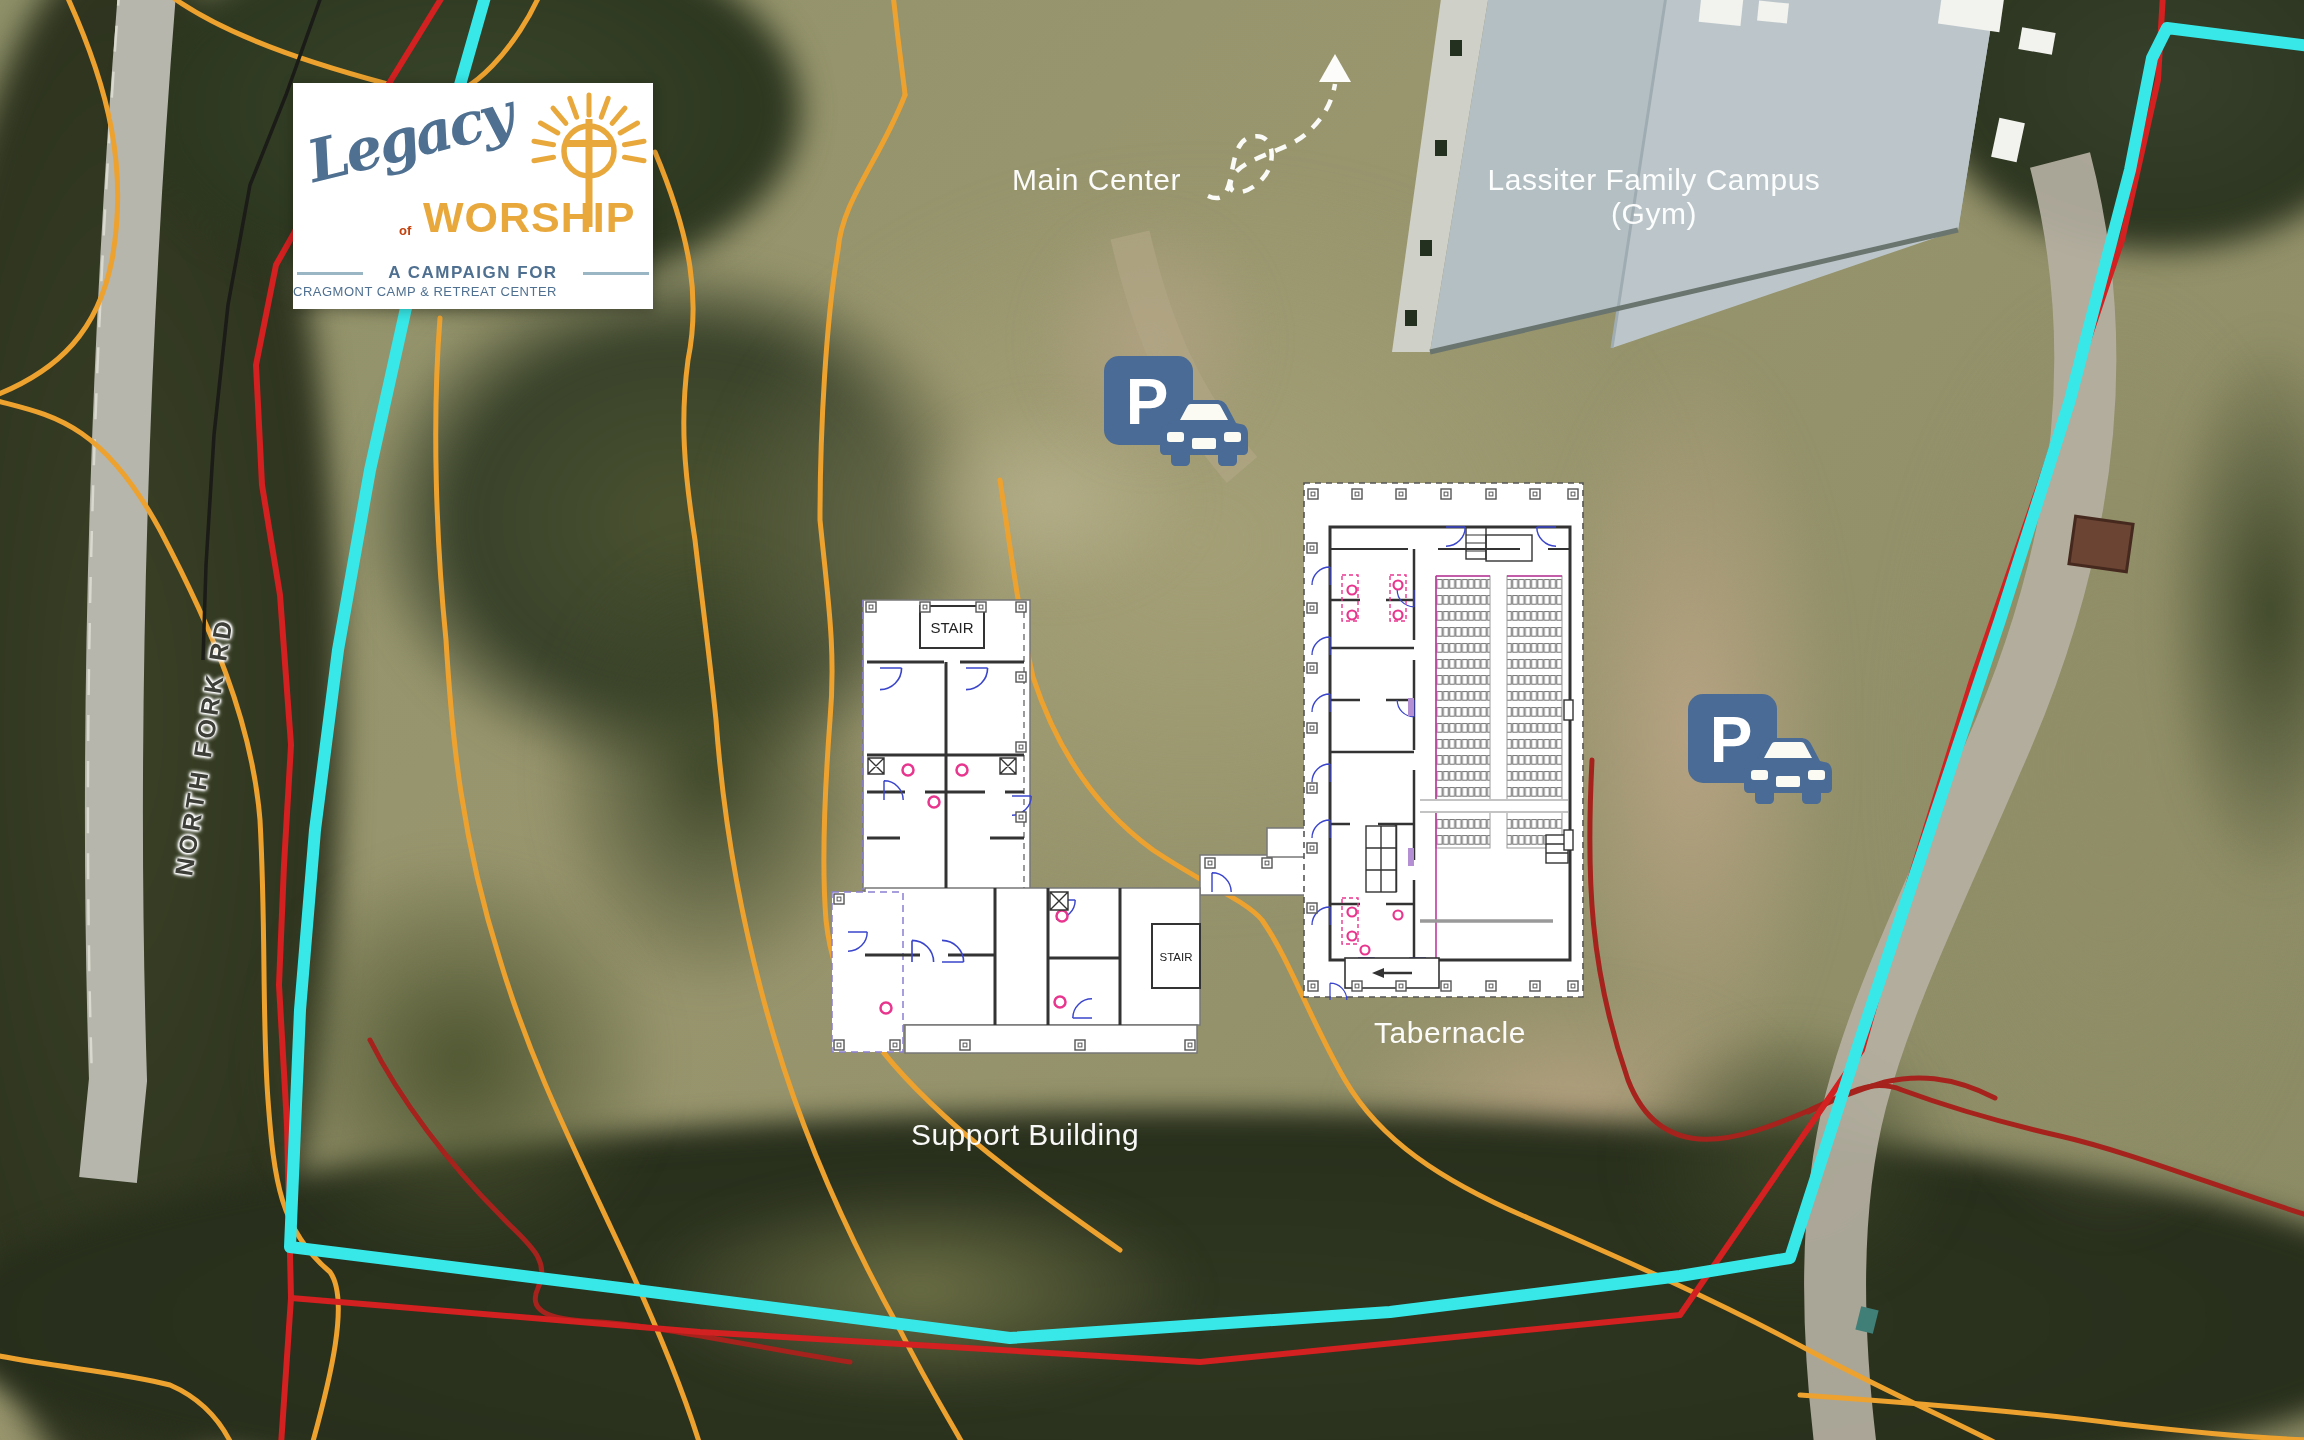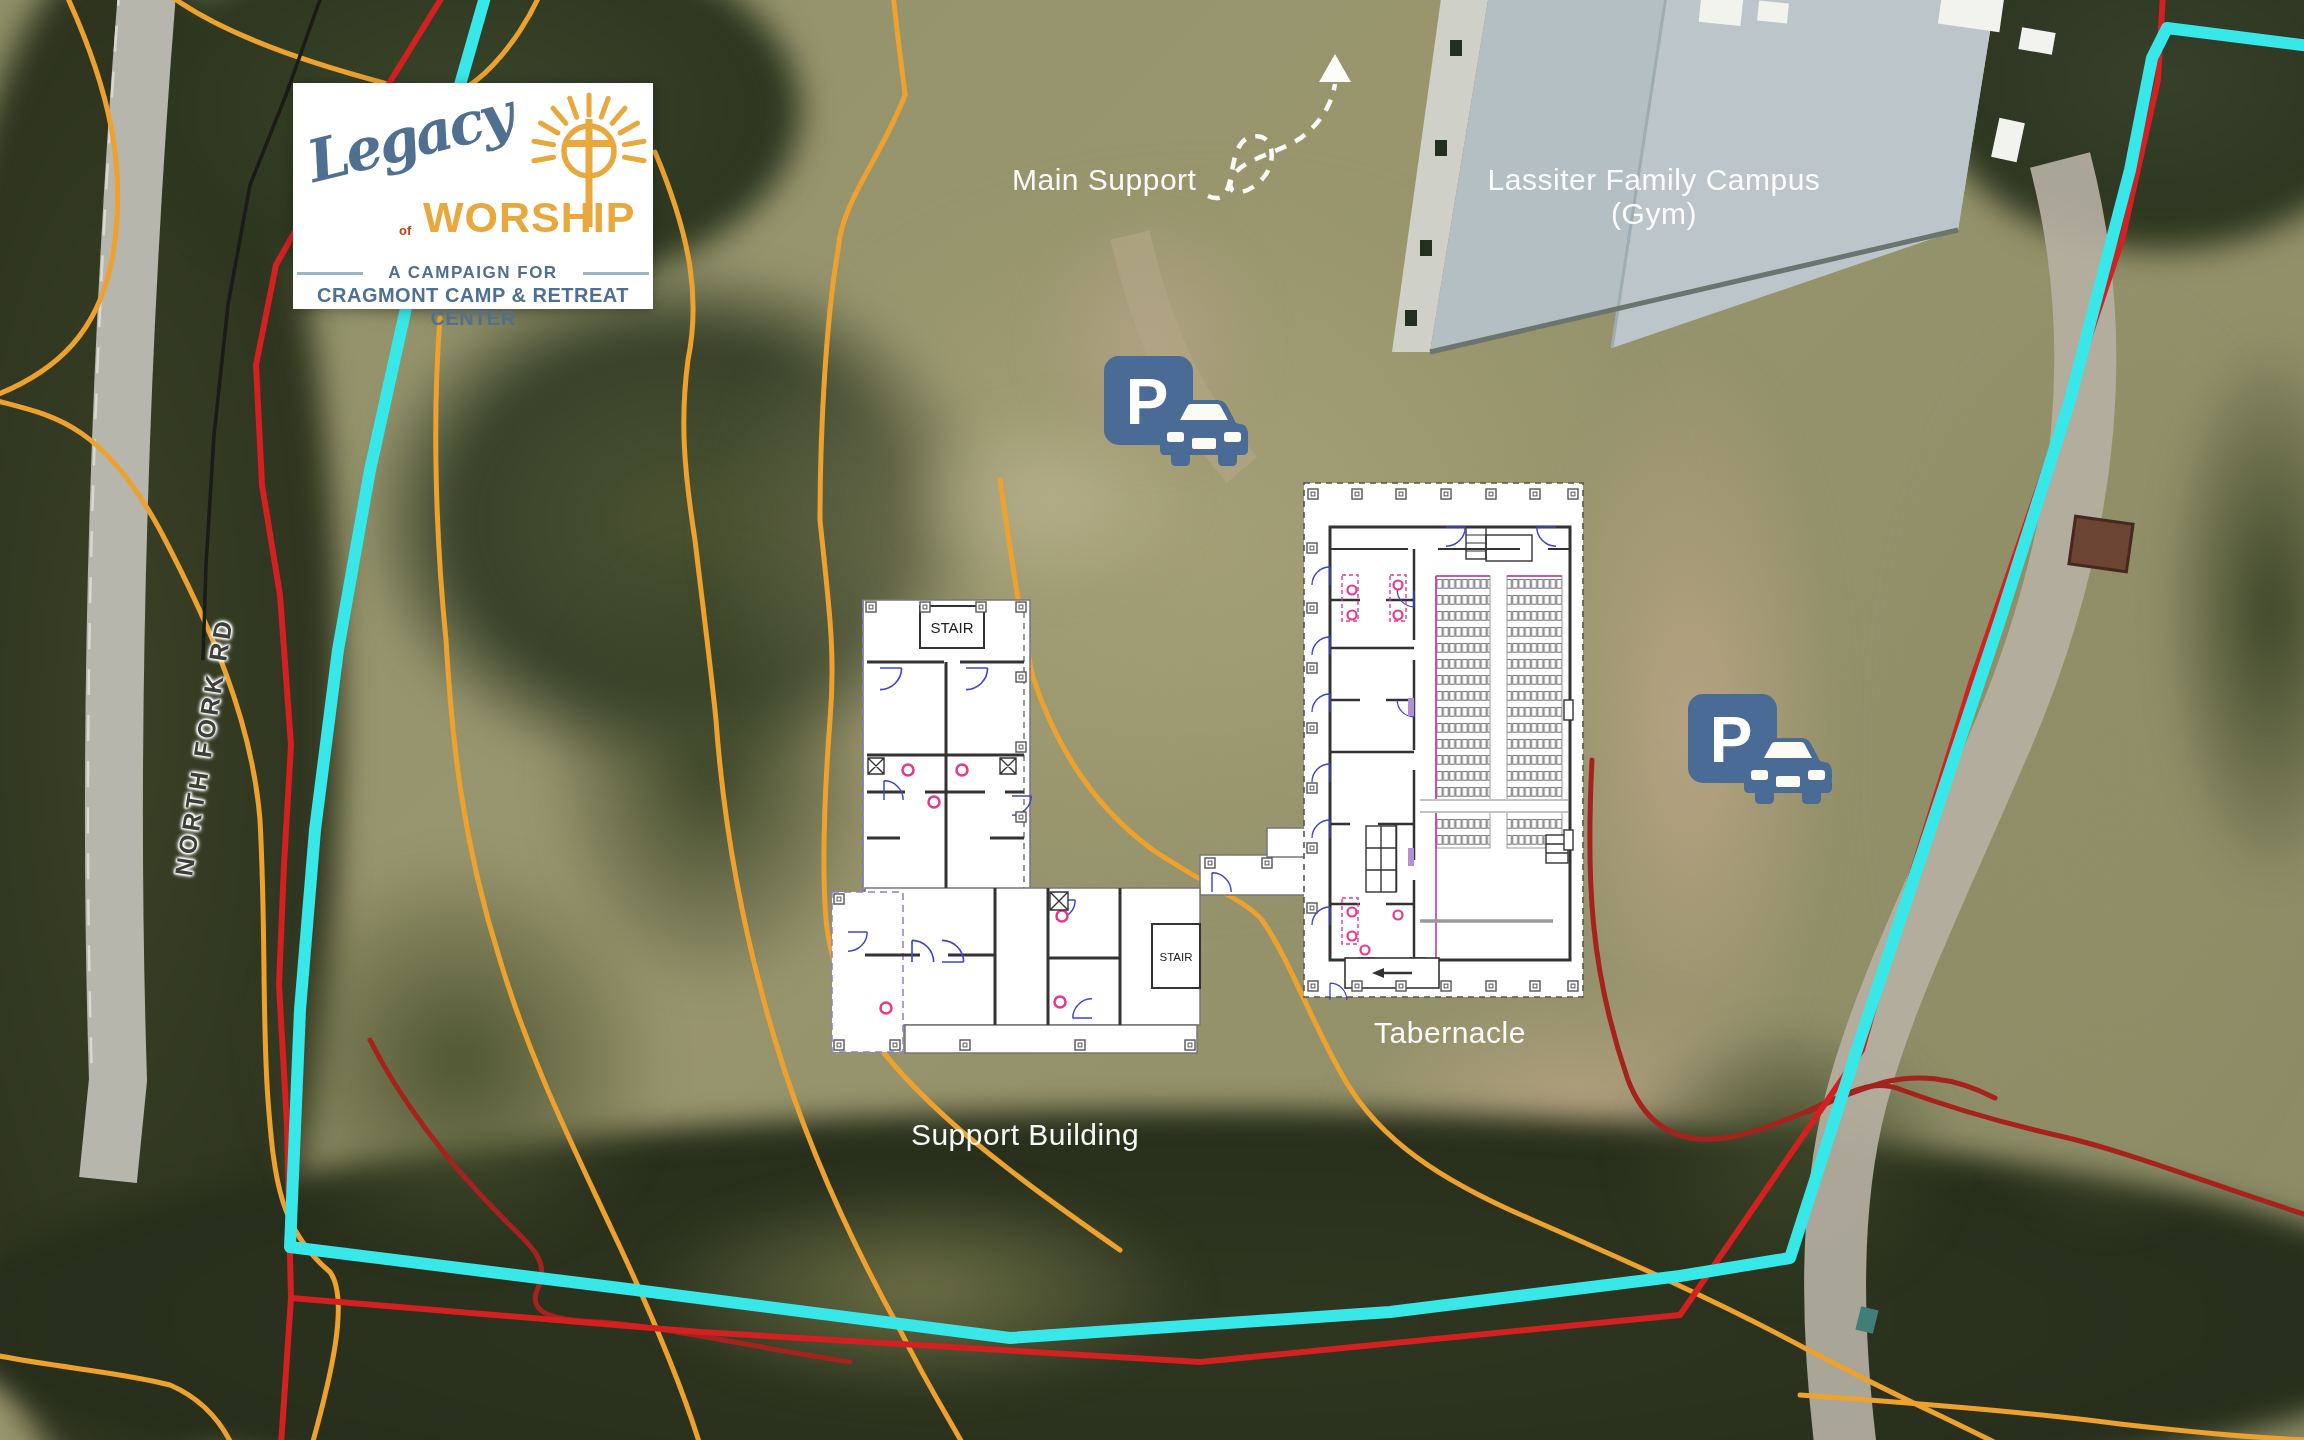--- a/index.html
+++ b/index.html
@@ -22,22 +22,22 @@
      font-style:italic;font-weight:bold;font-size:58px;color:#4f7090;letter-spacing:-3px;
      transform:rotate(-14deg);transform-origin:left center;}
   #logo-of{position:absolute;left:106px;top:140px;font-size:13px;font-weight:bold;color:#c2410c;}
   #logo-worship{position:absolute;left:130px;top:110px;font-size:43px;font-weight:bold;
      color:#e8a83c;letter-spacing:1px;}
   #logo-burst{position:absolute;left:236px;top:6px;}
   #logo-tagrow{position:absolute;left:0;top:180px;width:100%;display:flex;align-items:center;
      justify-content:center;gap:25px;}
   #logo-tagrow .tl-line{display:inline-block;width:66px;height:3px;background:#9ab5c3;}
   #logo-tagrow .tl-text{font-size:17px;font-weight:bold;color:#4f7090;letter-spacing:1.5px;}
-  #logo-tag2{position:absolute;left:0;top:201px;width:100%;text-align:center;
-     font-size:20px;font-weight:bold;color:#4f7090;letter-spacing:.5px;}
+  #logo-tag2{position:absolute;left:0;top:201px;width:100%;
+     font-size:13px;font-weight:normal;color:#4f7090;letter-spacing:.5px;}
   .pk-svg{position:absolute;}
 </style>
 </head>
 <body>
 
 <div id="stage">
 
   <div>
     <div class="blob" style="left:-90px;top:-60px;width:430px;height:1560px;background:radial-gradient(closest-side,#3a4126,#2d331e);"></div>
     <div class="blob" style="left:140px;top:-80px;width:660px;height:380px;background:radial-gradient(closest-side,#39452a,#2c361f);"></div>
@@ -334,21 +334,21 @@
     <text x="45" y="70" text-anchor="middle" font-size="64" font-weight="bold" fill="#fff" font-family="Liberation Sans, sans-serif">P</text>
     <g transform="translate(58,32)">
       <path d="M8,38 C3,38 0,42 0,48 L0,64 C0,67 2,69 5,69 L11,69 L11,75 C11,78 13,80 16,80 L25,80 C28,80 30,78 30,75 L30,69 L58,69 L58,75 C58,78 60,80 63,80 L72,80 C75,80 77,78 77,75 L77,69 L83,69 C86,69 88,67 88,64 L88,48 C88,42 85,38 80,38 L76,37 L67,20 C65,16 61,14 57,14 L31,14 C27,14 23,16 21,20 L12,37 Z" fill="#4A6B95"></path>
       <path fill="#fbfbf4" d="M20,34 L27,21 C28,19 29,18 31,18 L57,18 C59,18 60,19 61,21 L68,34 Z"></path>
       <rect x="7" y="46" width="17" height="10" rx="3" fill="#fbfbf4"></rect>
       <rect x="64" y="46" width="17" height="10" rx="3" fill="#fbfbf4"></rect>
       <rect x="32" y="52" width="24" height="11" rx="2" fill="#fbfbf4"></rect>
     </g>
   </svg>
 
-  <div class="maplabel" style="left:1012px;top:163px;">Main Support</div>
+  <div class="maplabel" style="left:1012px;top:163px;">Main Center</div>
 
   <div class="maplabel centered" style="left:1468px;top:163px;width:372px;">
     <div>Lassiter Family Campus</div>
     <div>(Gym)</div>
   </div>
 
   <div class="maplabel centered" style="left:1330px;top:1016px;width:240px;">Tabernacle</div>
 
   <div class="maplabel centered" style="left:880px;top:1086px;width:290px;margin-top:32px;">Support Building</div>
 

